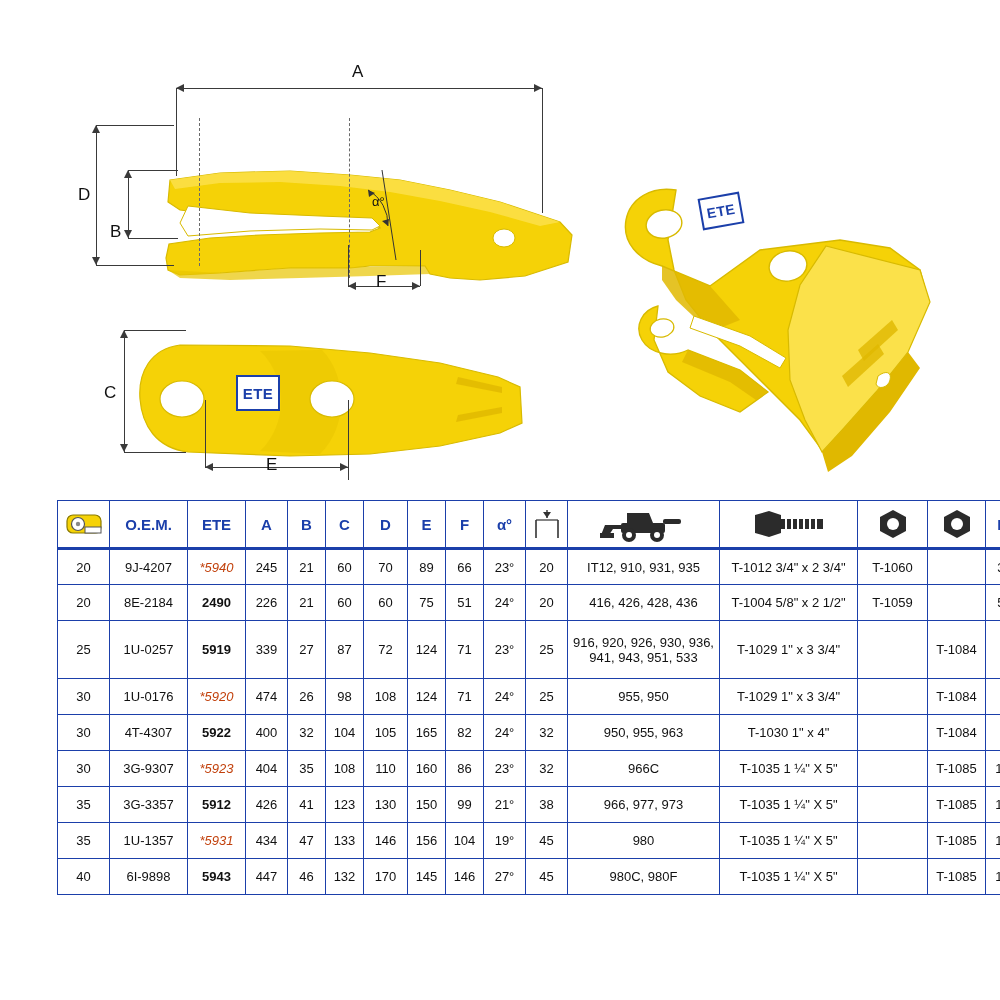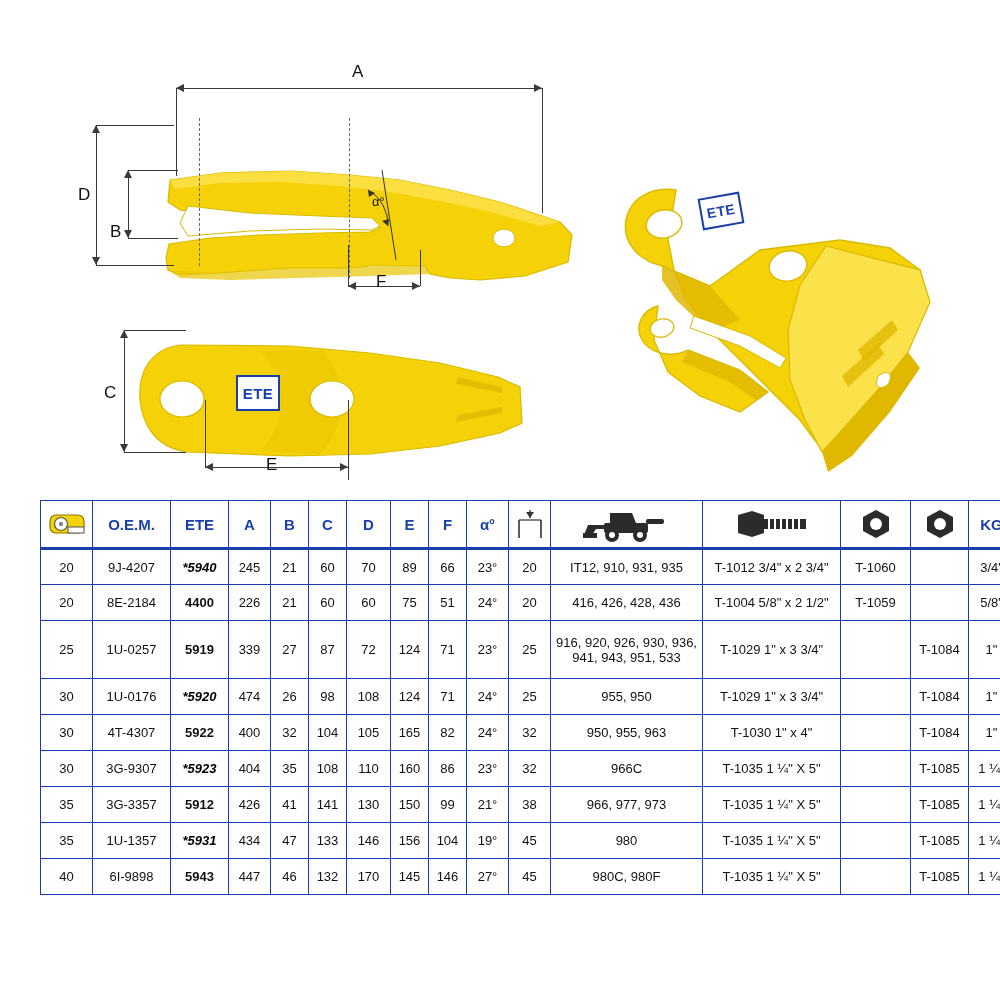--- a/index.html
+++ b/index.html
@@ -77,21 +77,21 @@
     justify-content: center;
     font-family: "Liberation Sans", sans-serif;
     font-weight: bold;
     color: #1b3faa;
     letter-spacing: 0.5px;
   }
 
   
   .table-wrap {
     position: absolute;
-    left: 40px;
+    left: 57px;
     top: 500px;
     width: 920px;
   }
   table.spec {
     border-collapse: collapse;
     width: 920px;
     table-layout: fixed;
   }
   table.spec th, table.spec td {
     border: 1px solid #1b3faa;
@@ -108,21 +108,21 @@
   }
   table.spec thead th .hdr-text {
     font-size: 15px;
     font-weight: bold;
     color: #1b3faa;
   }
   table.spec tbody tr { height: 36px; }
   table.spec tbody tr.tall { height: 58px; }
 
   .ete-cell { font-weight: bold; color: #111; }
-  .ete-cell.italic { font-style: italic; font-weight: bold; color: #000000; }
+  .ete-cell.italic { font-style: italic; font-weight: normal; color: #c2410c; }
 
   
   .hicon {
     display: flex;
     align-items: center;
     justify-content: center;
     height: 44px;
   }
 </style>
 </head>
@@ -374,21 +374,21 @@
         <td>T-1012 3/4" x 2 3/4"</td>
         <td>T-1060</td>
         <td></td>
         <td>3/4"</td>
         <td>3,0</td>
       </tr>
 
       <tr>
         <td>20</td>
         <td>8E-2184</td>
-        <td class="ete-cell">4400</td>
+        <td class="ete-cell">2490</td>
         <td>226</td>
         <td>21</td>
         <td>60</td>
         <td>60</td>
         <td>75</td>
         <td>51</td>
         <td>24°</td>
         <td>20</td>
         <td>416, 426, 428, 436</td>
         <td>T-1004 5/8" x 2 1/2"</td>
@@ -477,21 +477,21 @@
         <td>1 ¼"</td>
         <td>13,2</td>
       </tr>
 
       <tr>
         <td>35</td>
         <td>3G-3357</td>
         <td class="ete-cell">5912</td>
         <td>426</td>
         <td>41</td>
-        <td>141</td>
+        <td>123</td>
         <td>130</td>
         <td>150</td>
         <td>99</td>
         <td>21°</td>
         <td>38</td>
         <td>966, 977, 973</td>
         <td>T-1035 1 ¼" X 5"</td>
         <td></td>
         <td>T-1085</td>
         <td>1 ¼"</td>

